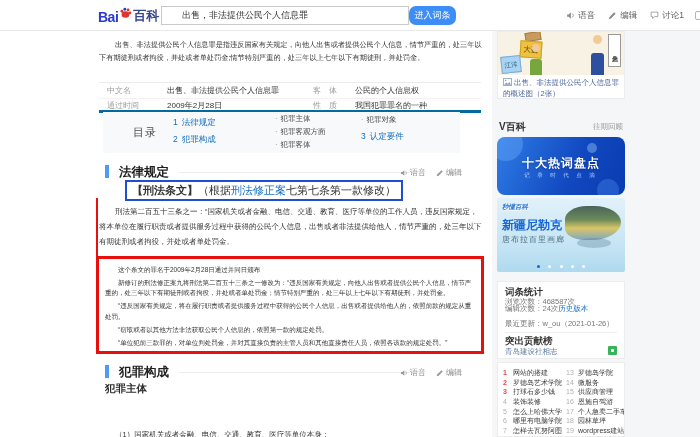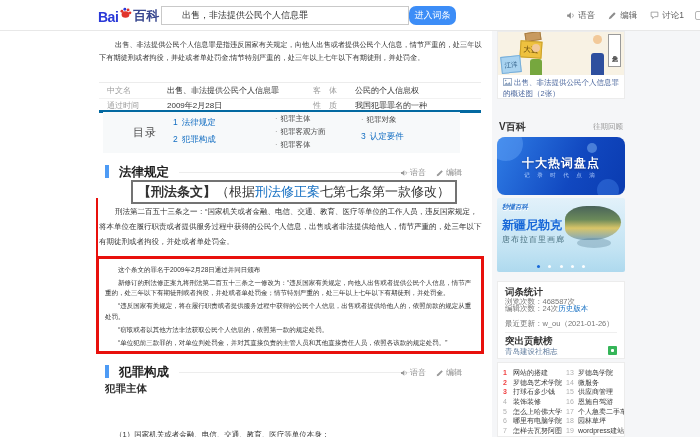--- a/index.html
+++ b/index.html
@@ -49,22 +49,22 @@
   .toc-sub::before { content:"·"; color:#9a9a9a; margin-right:3px; }
 
   .sec { position:absolute; left:0; width:395px; height:16px; }
   .sec-bar { position:absolute; left:10px; top:1px; width:4px; height:13px; background:#4e9bf5; }
   .sec-title { position:absolute; left:24px; top:0; font-size:12.5px; font-weight:bold; color:#1f1f1f; }
   .sec-line { position:absolute; left:84px; right:80px; top:8px; border-top:1px solid #ededed; }
   .sec-actions { position:absolute; right:28px; top:3px; display:flex; gap:10px; align-items:center;
                  font-size:8px; color:#8a8a8a; }
   .sec-act { display:flex; align-items:center; gap:2px; cursor:pointer; }
 
-  .ann1 { position:absolute; top:149px; left:30px; border:2px solid #737373; padding:1px 5px;
-          font-size:13px; color:#333; white-space:nowrap; background:transparent;margin-left:6px; }
+  .ann1 { position:absolute; top:149px; left:30px; border:2px solid #1d4ed8; padding:1px 5px;
+          font-size:11px; color:#333; white-space:nowrap; background:transparent; }
   .ann1 b { font-weight:bold; }
   .ann1 a, .link { color:#136ec2; text-decoration:none; cursor:pointer; }
 
   .law-p1 { top:173px; left:4px; width:383px; }
   .red-vline { position:absolute; top:167px; left:1px; width:2px; height:58px; background:#e8100c; }
   .red-box { position:absolute; top:225px; left:1px; width:388px; height:98px;
              border:3px solid #e8100c; padding:3px 6px; overflow:hidden; }
   .red-box p { font-size:6.5px; line-height:10.5px; color:#333; text-indent:13px; margin:2.5px 0; }
 
   .sub-title { position:absolute; left:10px; font-size:10.5px; font-weight:bold; color:#2b2b2b; }

